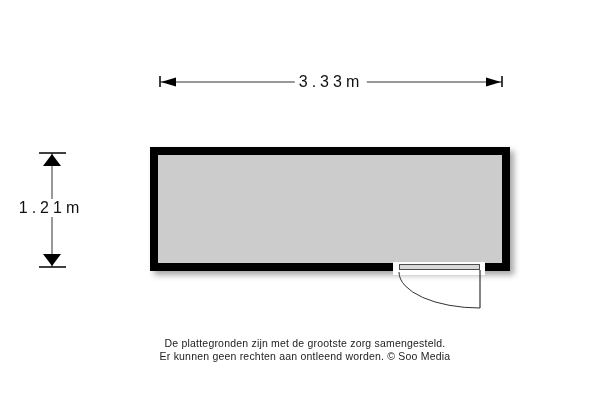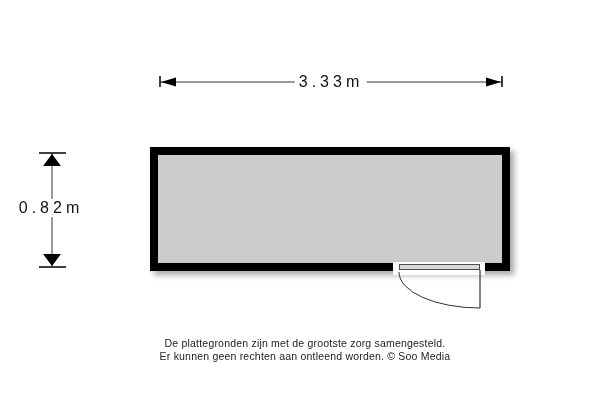--- a/index.html
+++ b/index.html
@@ -66,21 +66,21 @@
       <polygon points="52,246 43,234 61,234" fill="#000000"></polygon>
     </g>
 
     <g>
       <line x1="480" y1="250" x2="480" y2="288" stroke="#333333" stroke-width="1.2"></line>
       <path d="M 399 252 A 81 36 0 0 0 480 288" fill="none" stroke="#333333" stroke-width="1"></path>
     </g>
   </svg>
 
   <div class="dim-label" style="left:331px;top:62px;">3.33m</div>
-  <div class="dim-label" style="left:51px;top:188px;">0.82m</div>
+  <div class="dim-label" style="left:51px;top:188px;">1.21m</div>
 
 
   <div class="footer">
     <div>De plattegronden zijn met de grootste zorg samengesteld.</div>
     <div>Er kunnen geen rechten aan ontleend worden. © Soo Media</div>
   </div>
 
 </div>
 
 </body></html>

